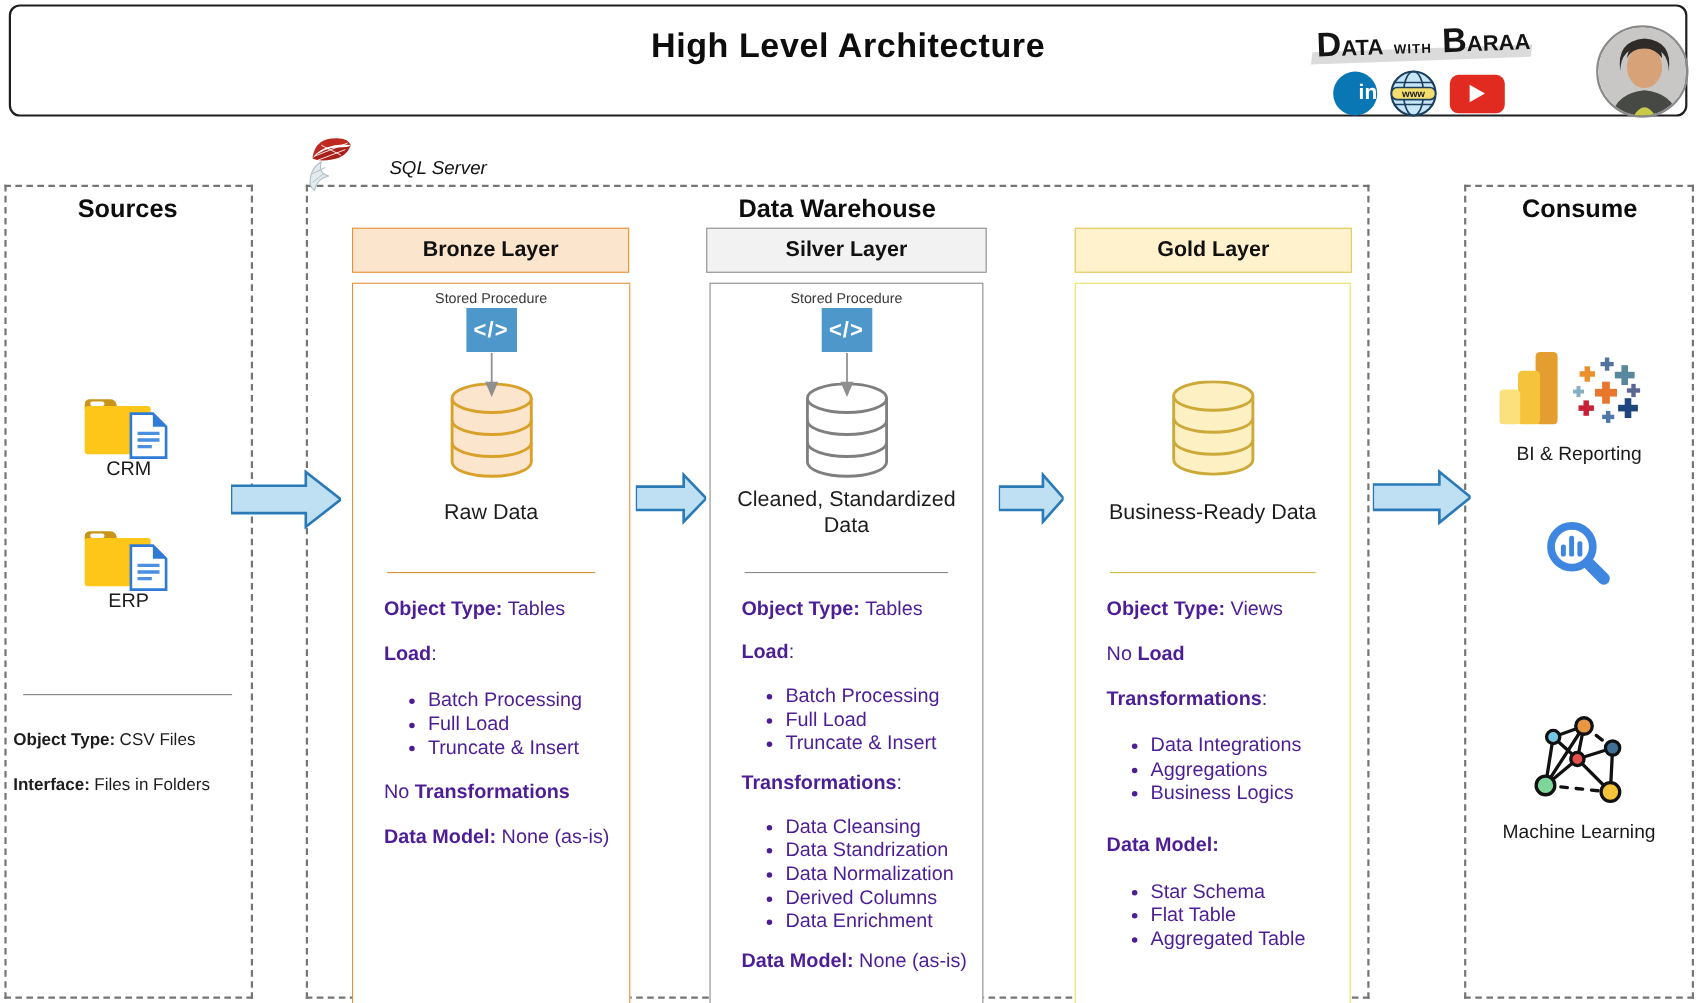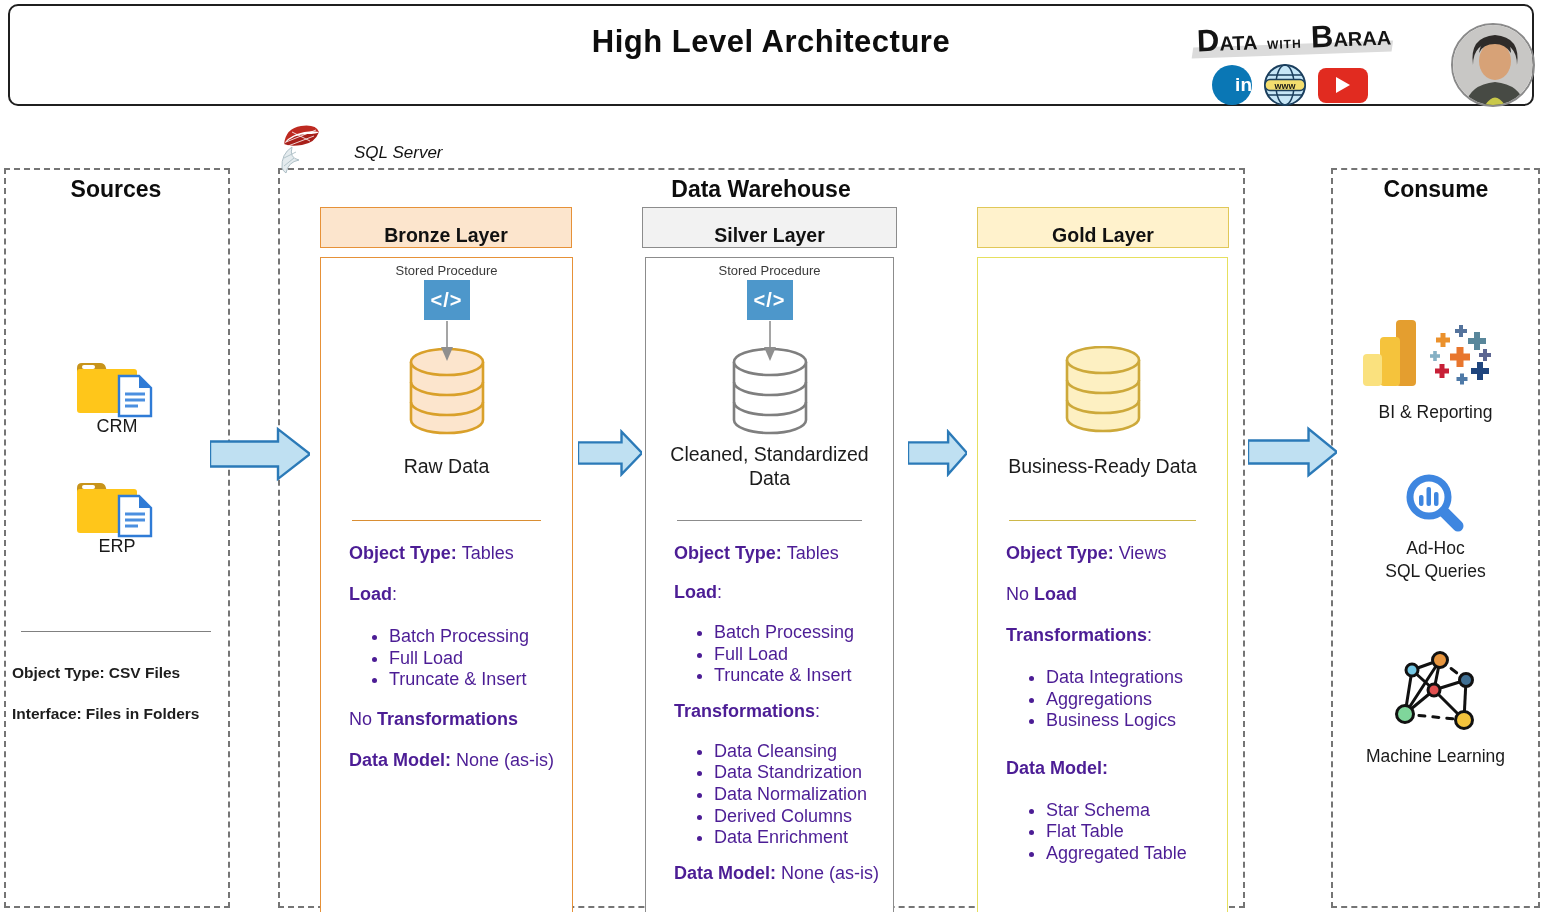--- a/index.html
+++ b/index.html
@@ -38,33 +38,33 @@
   .t-warehouse { left:761px; }
   .t-consume   { left:1436px; }
 
   
   .source-item { position:absolute; width:120px; text-align:center; }
   .source-item svg { display:block; margin:0 auto; }
   .src-crm { left:57px; top:356px; }
   .src-erp { left:57px; top:476px; }
   .source-label { font-size:18px; color:#1a1a1a; margin-top:-2px; }
   .src-divider { position:absolute; left:21px; top:631px; width:190px; border-top:1.3px solid #808080; }
-  .src-line { position:absolute; left:12px; font-size:15.5px; color:#1d1d1d;font-weight:bold; }
+  .src-line { position:absolute; left:12px; font-size:15.5px; color:#1d1d1d; }
   .src-line b { margin-right:4px; }
   .l-objtype { top:664px; }
   .l-iface   { top:705px; }
 
   
   .sqlserver-icon  { position:absolute; left:280px; top:122px; z-index:6; }
   .sqlserver-label { position:absolute; left:322px; top:143px; font-size:17px; font-style:italic;
                      color:#111; background:#fff; padding:0 4px; z-index:6;margin-left:28px; }
 
   
   .layer-header { position:absolute; height:41px; box-sizing:border-box; display:flex;
-                  align-items:flex-end; justify-content:center; font-size:19.5px; font-weight:bold; color:#111; }
+                  align-items:center; justify-content:center; font-size:19.5px; font-weight:bold; color:#111; }
   .h-bronze { left:320px; top:207px; width:252px; background:#FCE5CD; border:1.6px solid #E69138; }
   .h-silver { left:642px; top:207px; width:255px; background:#F2F2F2; border:1.6px solid #8C8C8C; }
   .h-gold   { left:977px; top:207px; width:252px; background:#FFF2CC; border:1.6px solid #E0C858; }
 
   .layer-body { position:absolute; top:257px; height:744px; background:#fff; box-sizing:border-box; }
   .b-bronze { left:320px; width:253px; border:1.6px solid #E69138; }
   .b-silver { left:645px; width:249px; border:1.6px solid #8C8C8C; }
   .b-gold   { left:977px; width:251px; border:1.6px solid #E6E05E; }
 
   .sp-label { position:absolute; top:5px; left:0; right:0; text-align:center; font-size:13px; color:#3a3a3a; }
@@ -359,24 +359,20 @@
   </div>
   <div class="consume-label cl-bi">BI &amp; Reporting</div>
 
   <svg class="adhoc-icon" width="60" height="62" viewBox="0 0 60 62">
     <circle cx="25" cy="25" r="19" fill="none" stroke="#3E86E0" stroke-width="7"></circle>
     <line x1="40" y1="40" x2="54" y2="54" stroke="#3E86E0" stroke-width="11" stroke-linecap="round"></line>
     <rect x="15" y="23" width="4.5" height="11" rx="2" fill="#3E86E0"></rect>
     <rect x="22.5" y="15" width="4.5" height="19" rx="2" fill="#3E86E0"></rect>
     <rect x="30" y="20" width="4.5" height="14" rx="2" fill="#3E86E0"></rect>
   </svg>
-  <div class="consume-label cl-adhoc">
-    <div>Ad-Hoc</div>
-    <div>SQL Queries</div>
-  </div>
 
   <svg class="ml-icon" width="94" height="90" viewBox="0 0 94 90">
     <g stroke="#111" stroke-width="3" stroke-linecap="round">
       <line x1="24" y1="20" x2="52" y2="10"></line>
       <line x1="24" y1="20" x2="46" y2="40"></line>
       <line x1="24" y1="20" x2="17" y2="64"></line>
       <line x1="52" y1="10" x2="46" y2="40"></line>
       <line x1="52" y1="10" x2="17" y2="64"></line>
       <line x1="52" y1="10" x2="78" y2="30" stroke-dasharray="7 7"></line>
       <line x1="78" y1="30" x2="46" y2="40"></line>

